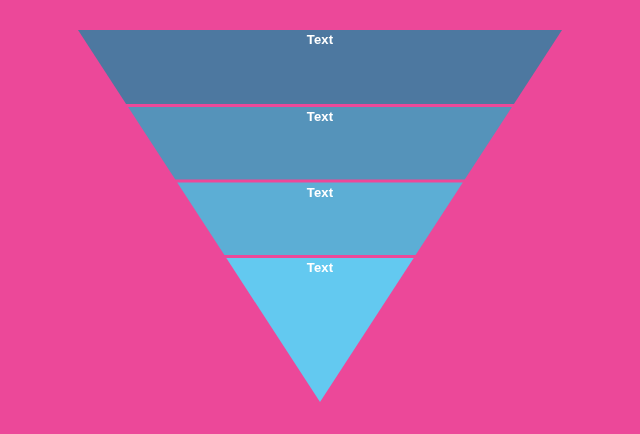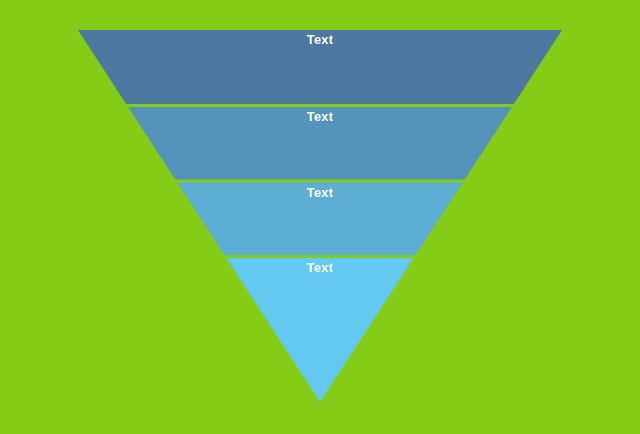--- a/index.html
+++ b/index.html
@@ -8,21 +8,21 @@
     background: #ffffff;
     width: 640px;
     height: 434px;
     overflow: hidden;
     font-family: "Liberation Sans", sans-serif;
   }
   .canvas {
     position: relative;
     width: 640px;
     height: 434px;
-    background: #84cc16;
+    background: #ec4899;
   }
   svg {
     display: block;
   }
   .funnel-label {
     font-family: "Liberation Sans", "DejaVu Sans", sans-serif;
     font-size: 13px;
     font-weight: 700;
     letter-spacing: 0.2px;
   }

